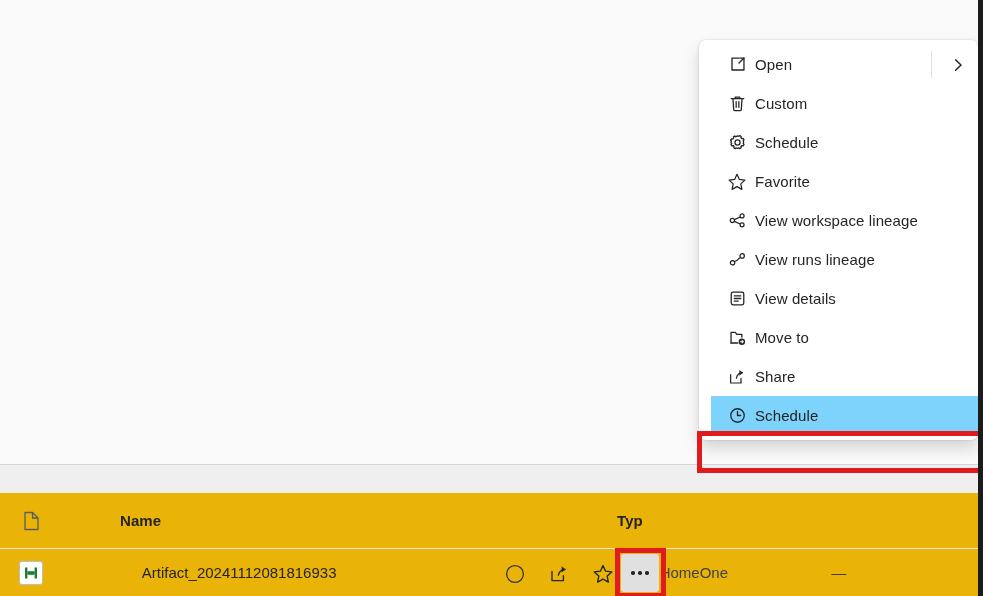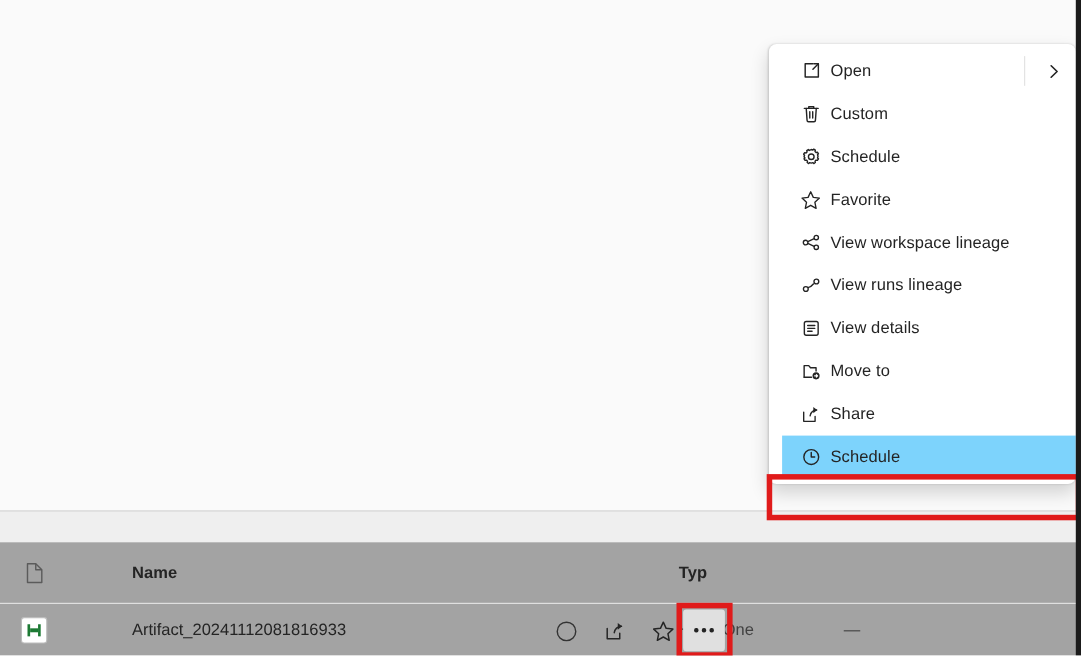--- a/index.html
+++ b/index.html
@@ -34,21 +34,21 @@
     left: 0; top: 464px;
     width: 983px; height: 29px;
     background: #efefef;
     border-top: 1px solid #d4d4d4;
     box-sizing: border-box;
   }
   #list-area {
     position: absolute;
     left: 0; top: 493px;
     width: 983px; height: 103px;
-    background: #a3a3a3;
+    background: #eab308;
   }
   #right-window-edge {
     position: absolute;
     right: 0; top: 0;
     width: 5px; height: 596px;
     background: #1b1b1b;
   }
 
   
   #list-header {
@@ -87,20 +87,21 @@
     flex: 1;
   }
 
   
   #list-row {
     position: absolute;
     left: 0; top: 56px;
     width: 983px; height: 47px;
     display: flex;
     align-items: center;
+    gap: 22px;
   }
   .cell-text {
     font-size: 15px;
     color: #424242;
   }
   .name-text {
     font-size: 15px;
     color: #242424;
   }
   #artifact-type-icon {

